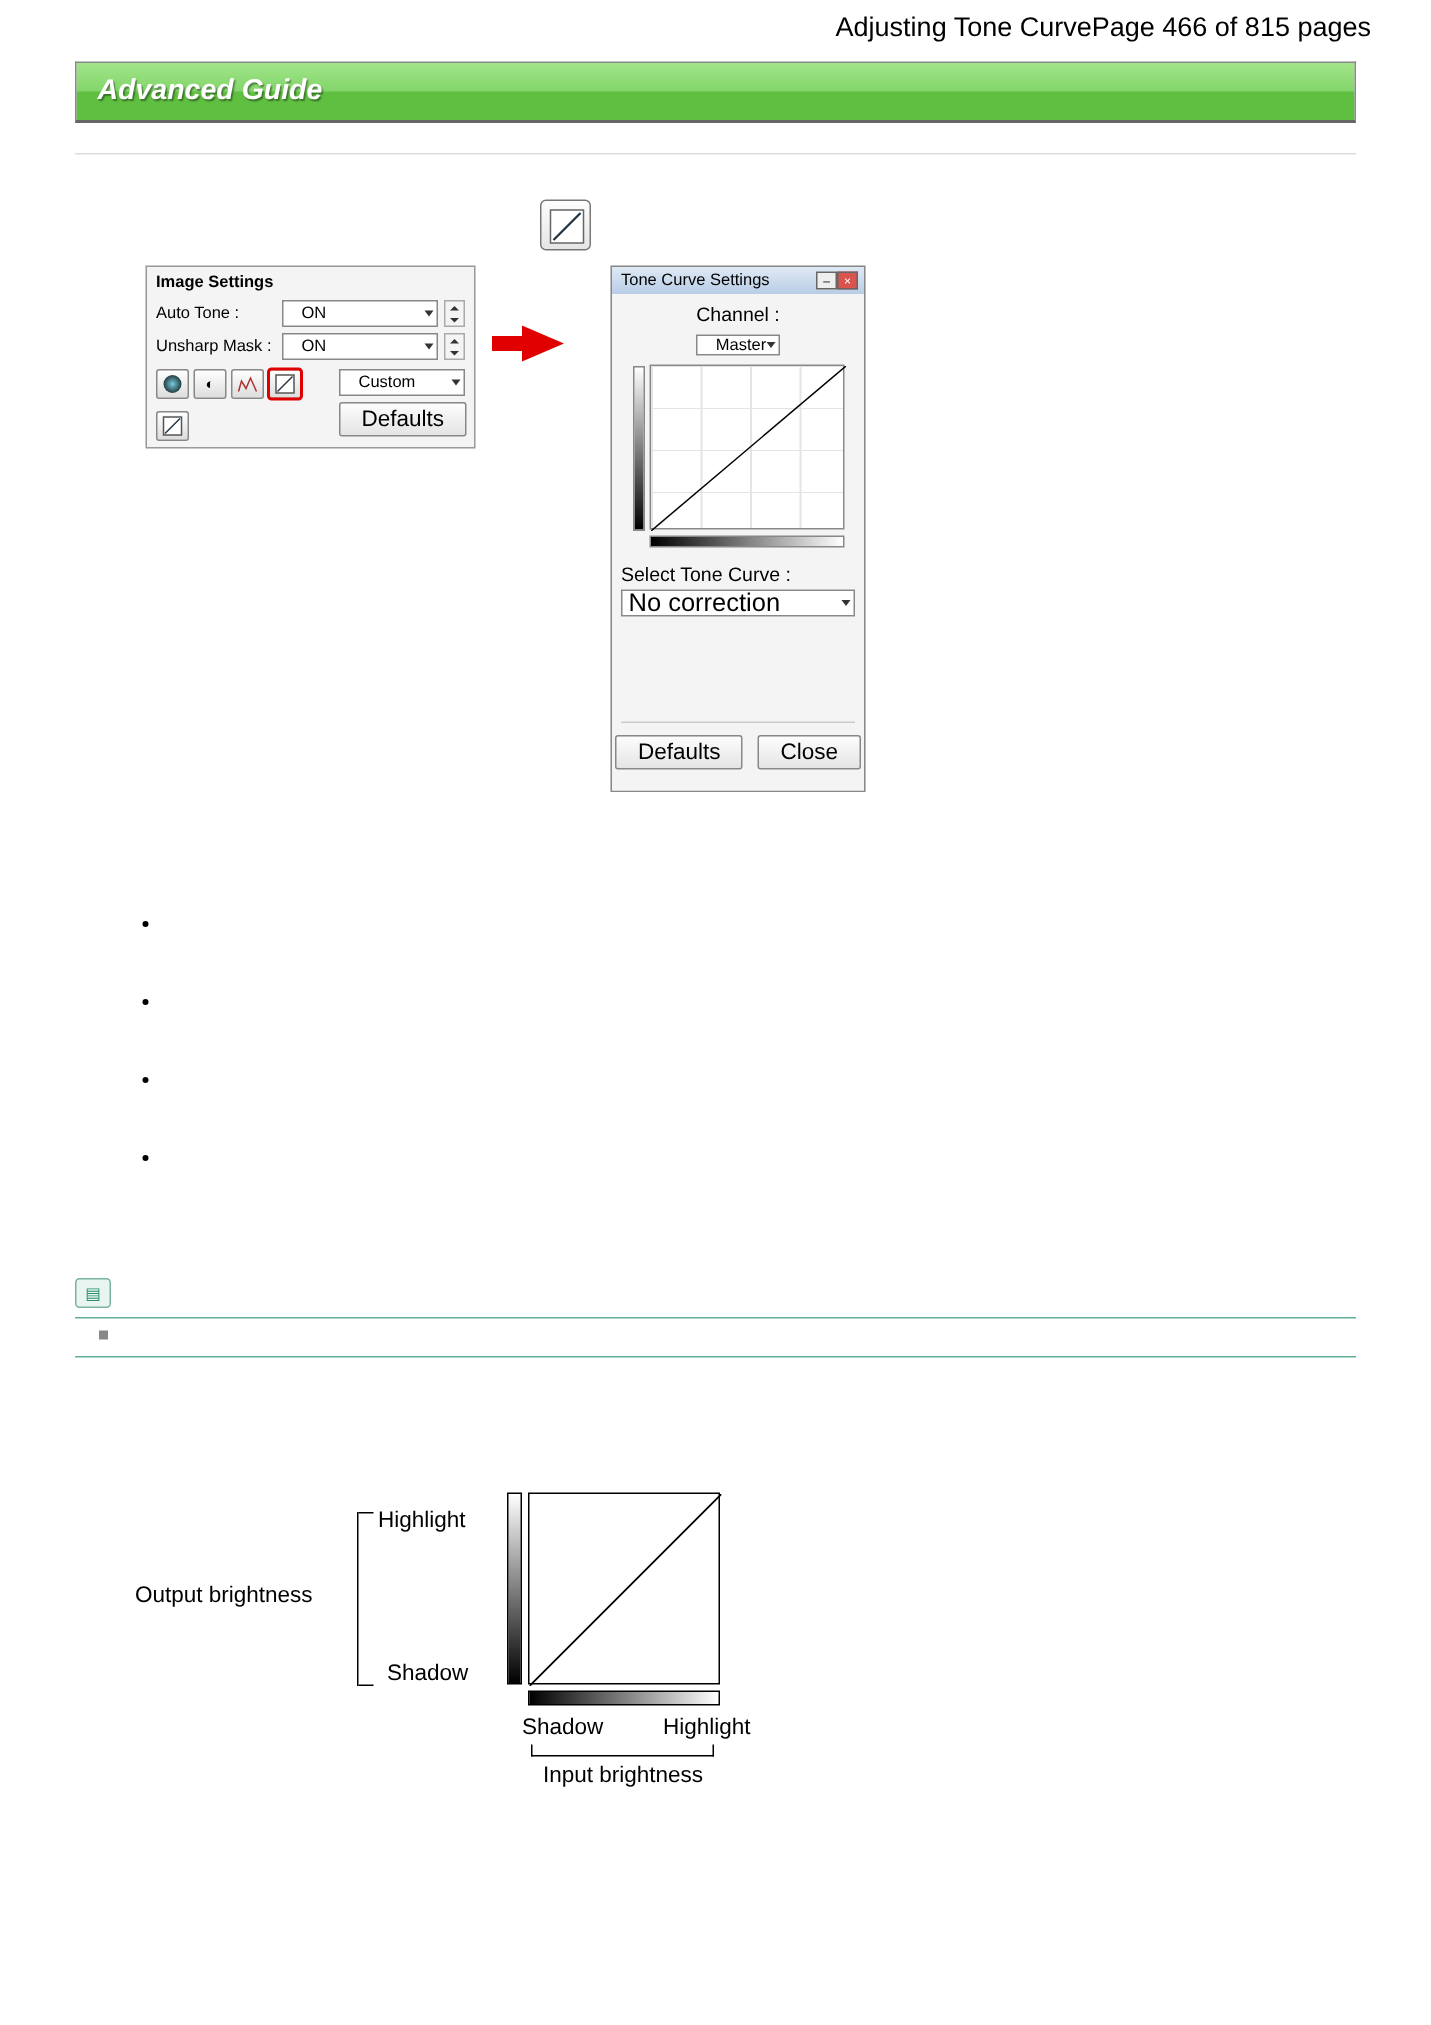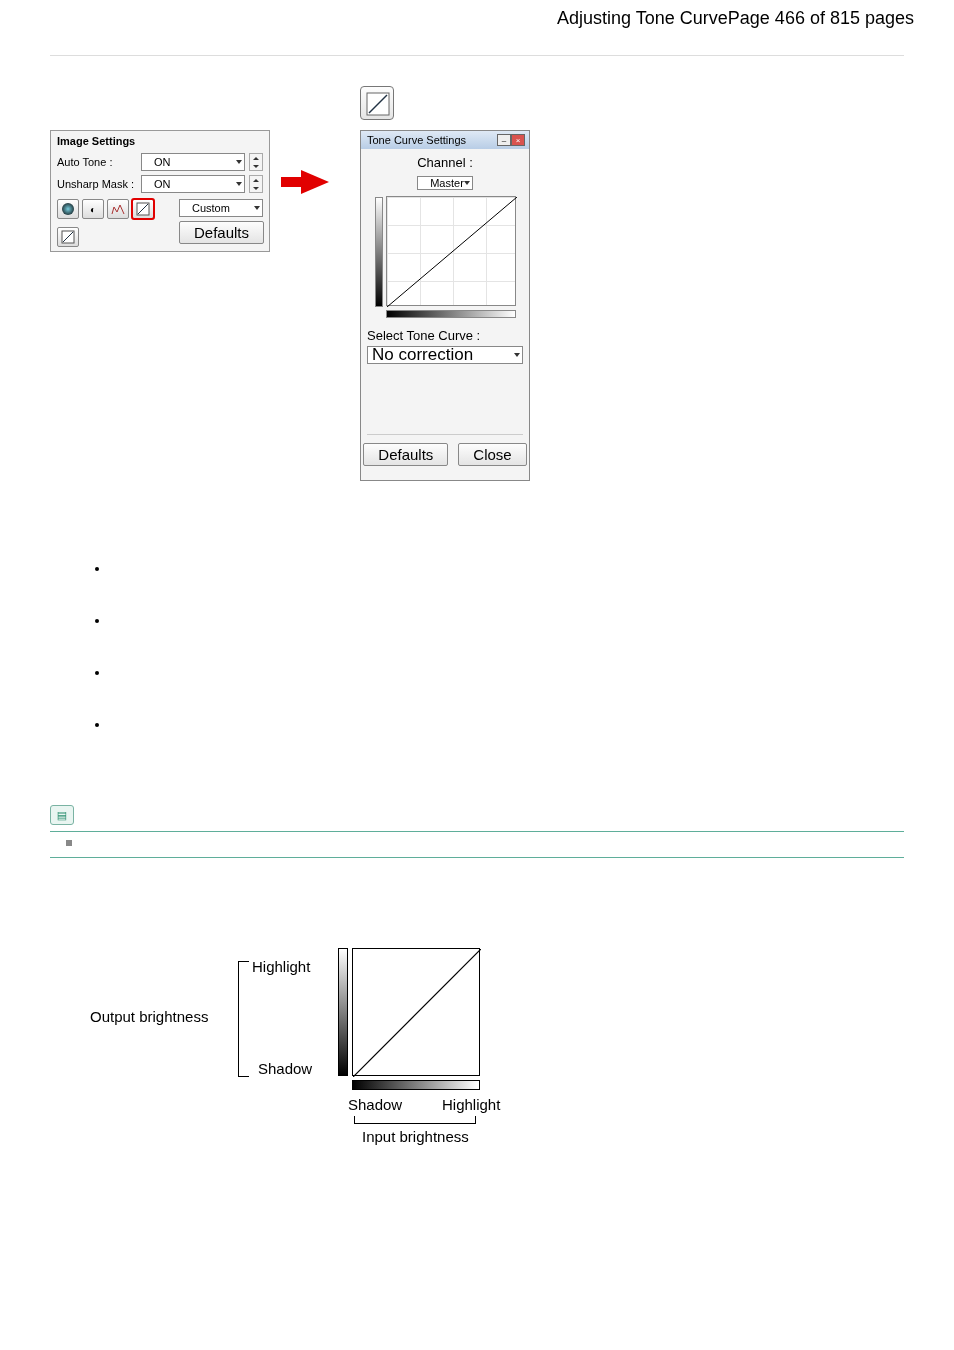--- a/index.html
+++ b/index.html
@@ -65,20 +65,21 @@
     gap: 0;
     margin-bottom: 80px;
   }
   .panel {
     border: 1px solid #999;
     background: #f4f4f4;
     font-size: 11px;
   }
   .panel-img-settings {
     width: 220px;
+    margin-left: 47px;
   }
   .panel-title {
     font-weight: bold;
     padding: 4px 6px;
     font-size: 11px;
   }
   .setting-row {
     display: flex;
     align-items: center;
     padding: 2px 6px;
@@ -289,20 +290,23 @@
 </style>
 </head>
 <body>
 
 <div class="page-header">
   <div>Adjusting Tone Curve</div>
   <div>Page 466 of 815 pages</div>
 </div>
 
 <div class="content">
+  <div class="banner">
+    <span class="banner-text">Advanced Guide</span>
+  </div>
 
   <hr class="hr-light">
 
   <div class="icon-block">
     <span class="big-icon">
       <svg width="34" height="34" viewBox="0 0 34 34">
           <rect x="6" y="6" width="22" height="22" fill="#fff" stroke="#666"></rect>
           <line x1="8" y1="26" x2="26" y2="8" stroke="#234" stroke-width="1.5"></line>
         </svg>
     </span>

